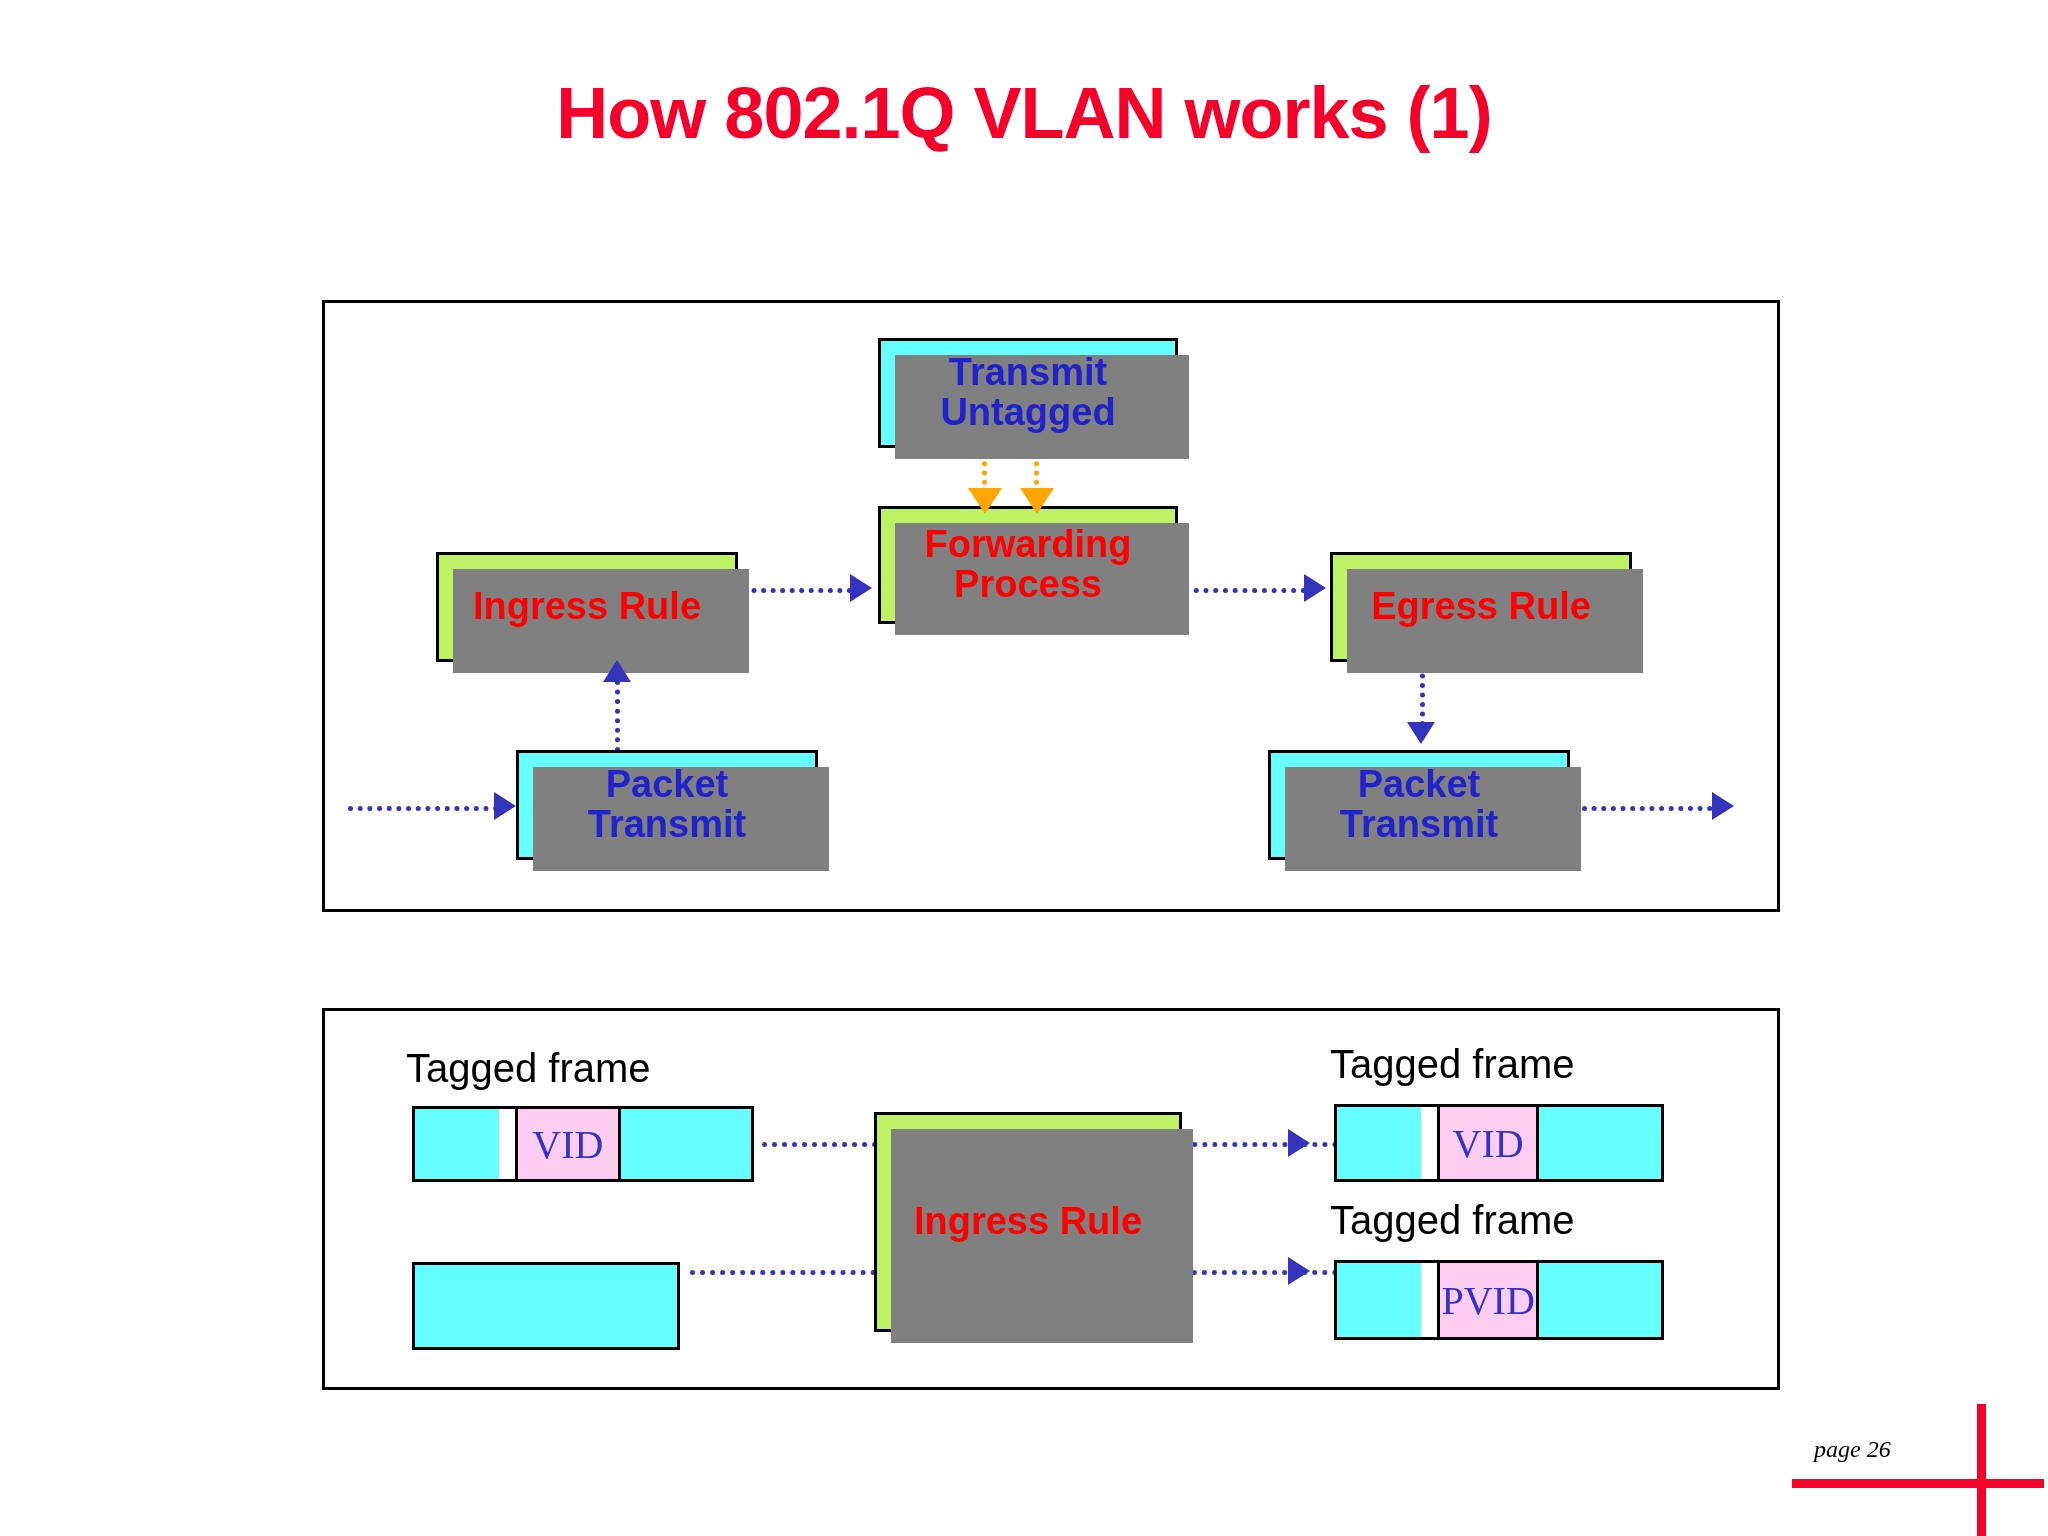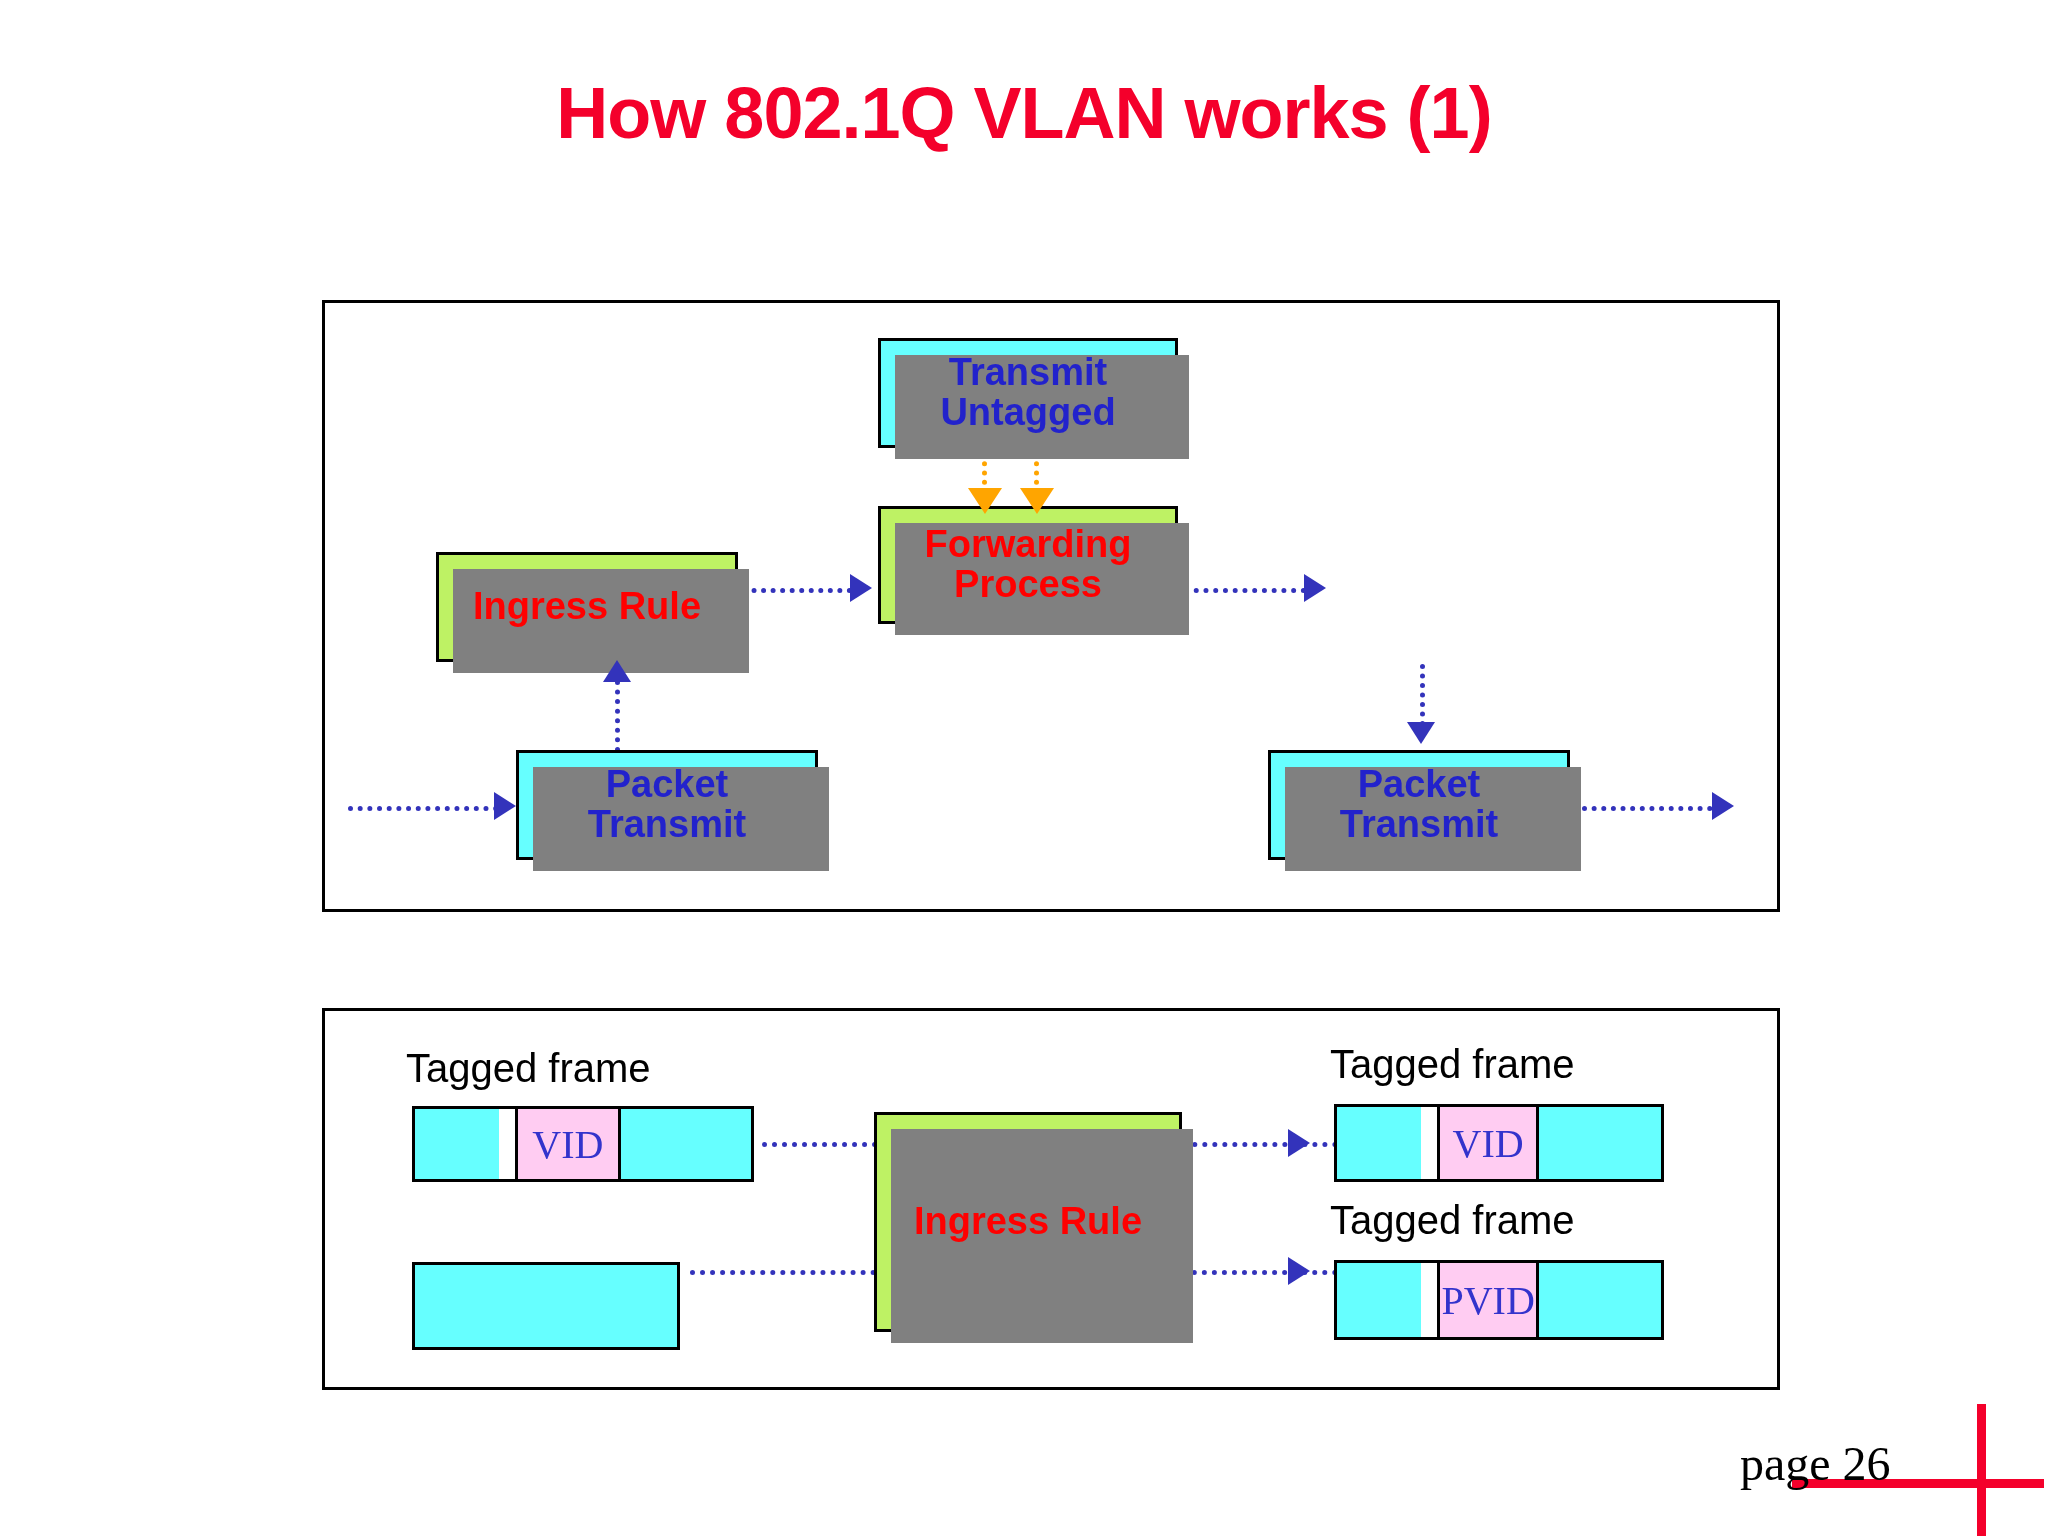--- a/index.html
+++ b/index.html
@@ -166,25 +166,26 @@
     left:1792px; top:1479px; width:252px; height:9px;
     background:#f4002b;
   }
   #footer-rule-v{
     position:absolute;
     left:1977px; top:1404px; width:9px; height:132px;
     background:#f4002b;
   }
   #page-number{
     position:absolute;
-    left:1740px; top:1436px;
+    left:1814px; top:1436px;
     font-family:"Liberation Serif", serif;
-    font-size:48px;
+    font-size:24px;
     color:#000000;
     white-space:nowrap;
+    font-style:italic;
   }
 </style>
 </head>
 <body>
 
 <div class="slide">
 
   <div class="title">How 802.1Q VLAN works (1)</div>
 
   <div class="panel" id="panel-top"></div>
@@ -221,20 +222,23 @@
   <div class="nbox green" id="box-forwarding-process">
     <span>
       <span>Forwarding</span><br><span>Process</span>
     </span>
   </div>
 
   <div class="nbox green" id="box-ingress-rule">
     <span>Ingress Rule</span>
   </div>
 
+  <div class="nbox green" id="box-egress-rule">
+    <span>Egress Rule</span>
+  </div>
 
   <div class="nbox cyan" id="box-packet-receive">
     <span>
       <span>Packet</span><br><span>Transmit</span>
     </span>
   </div>
 
   <div class="nbox cyan" id="box-packet-transmit">
     <span>
       <span>Packet</span><br><span>Transmit</span>

